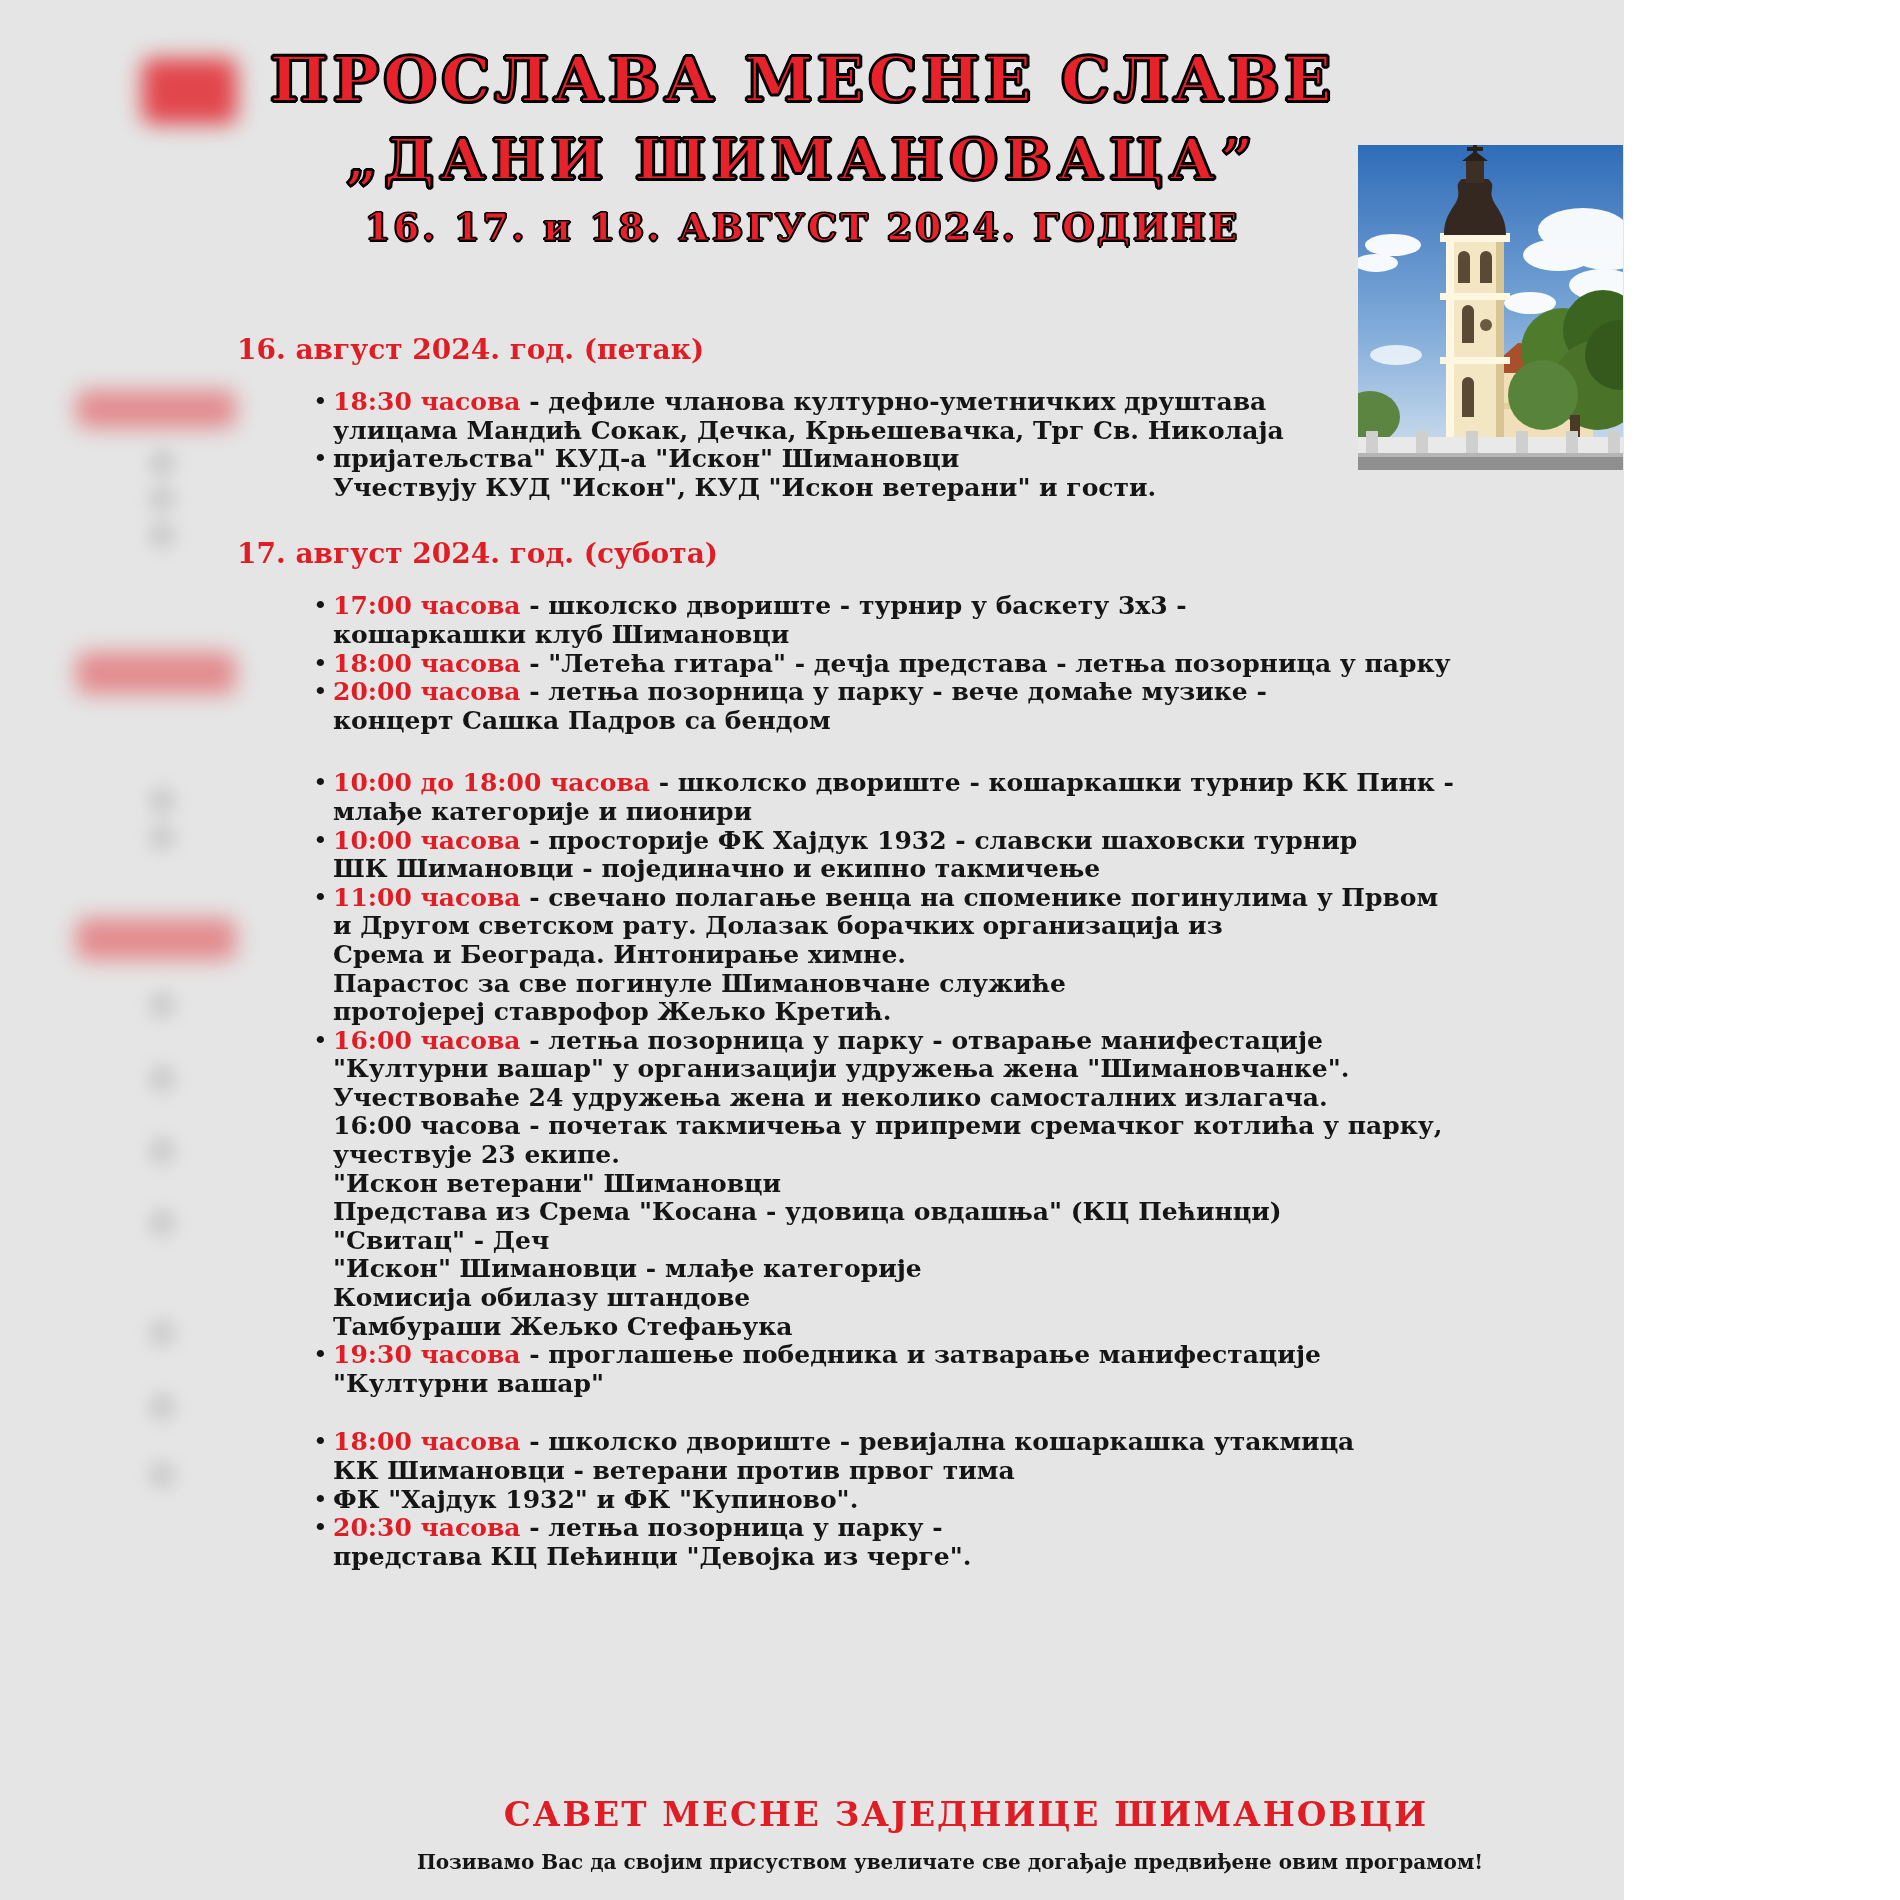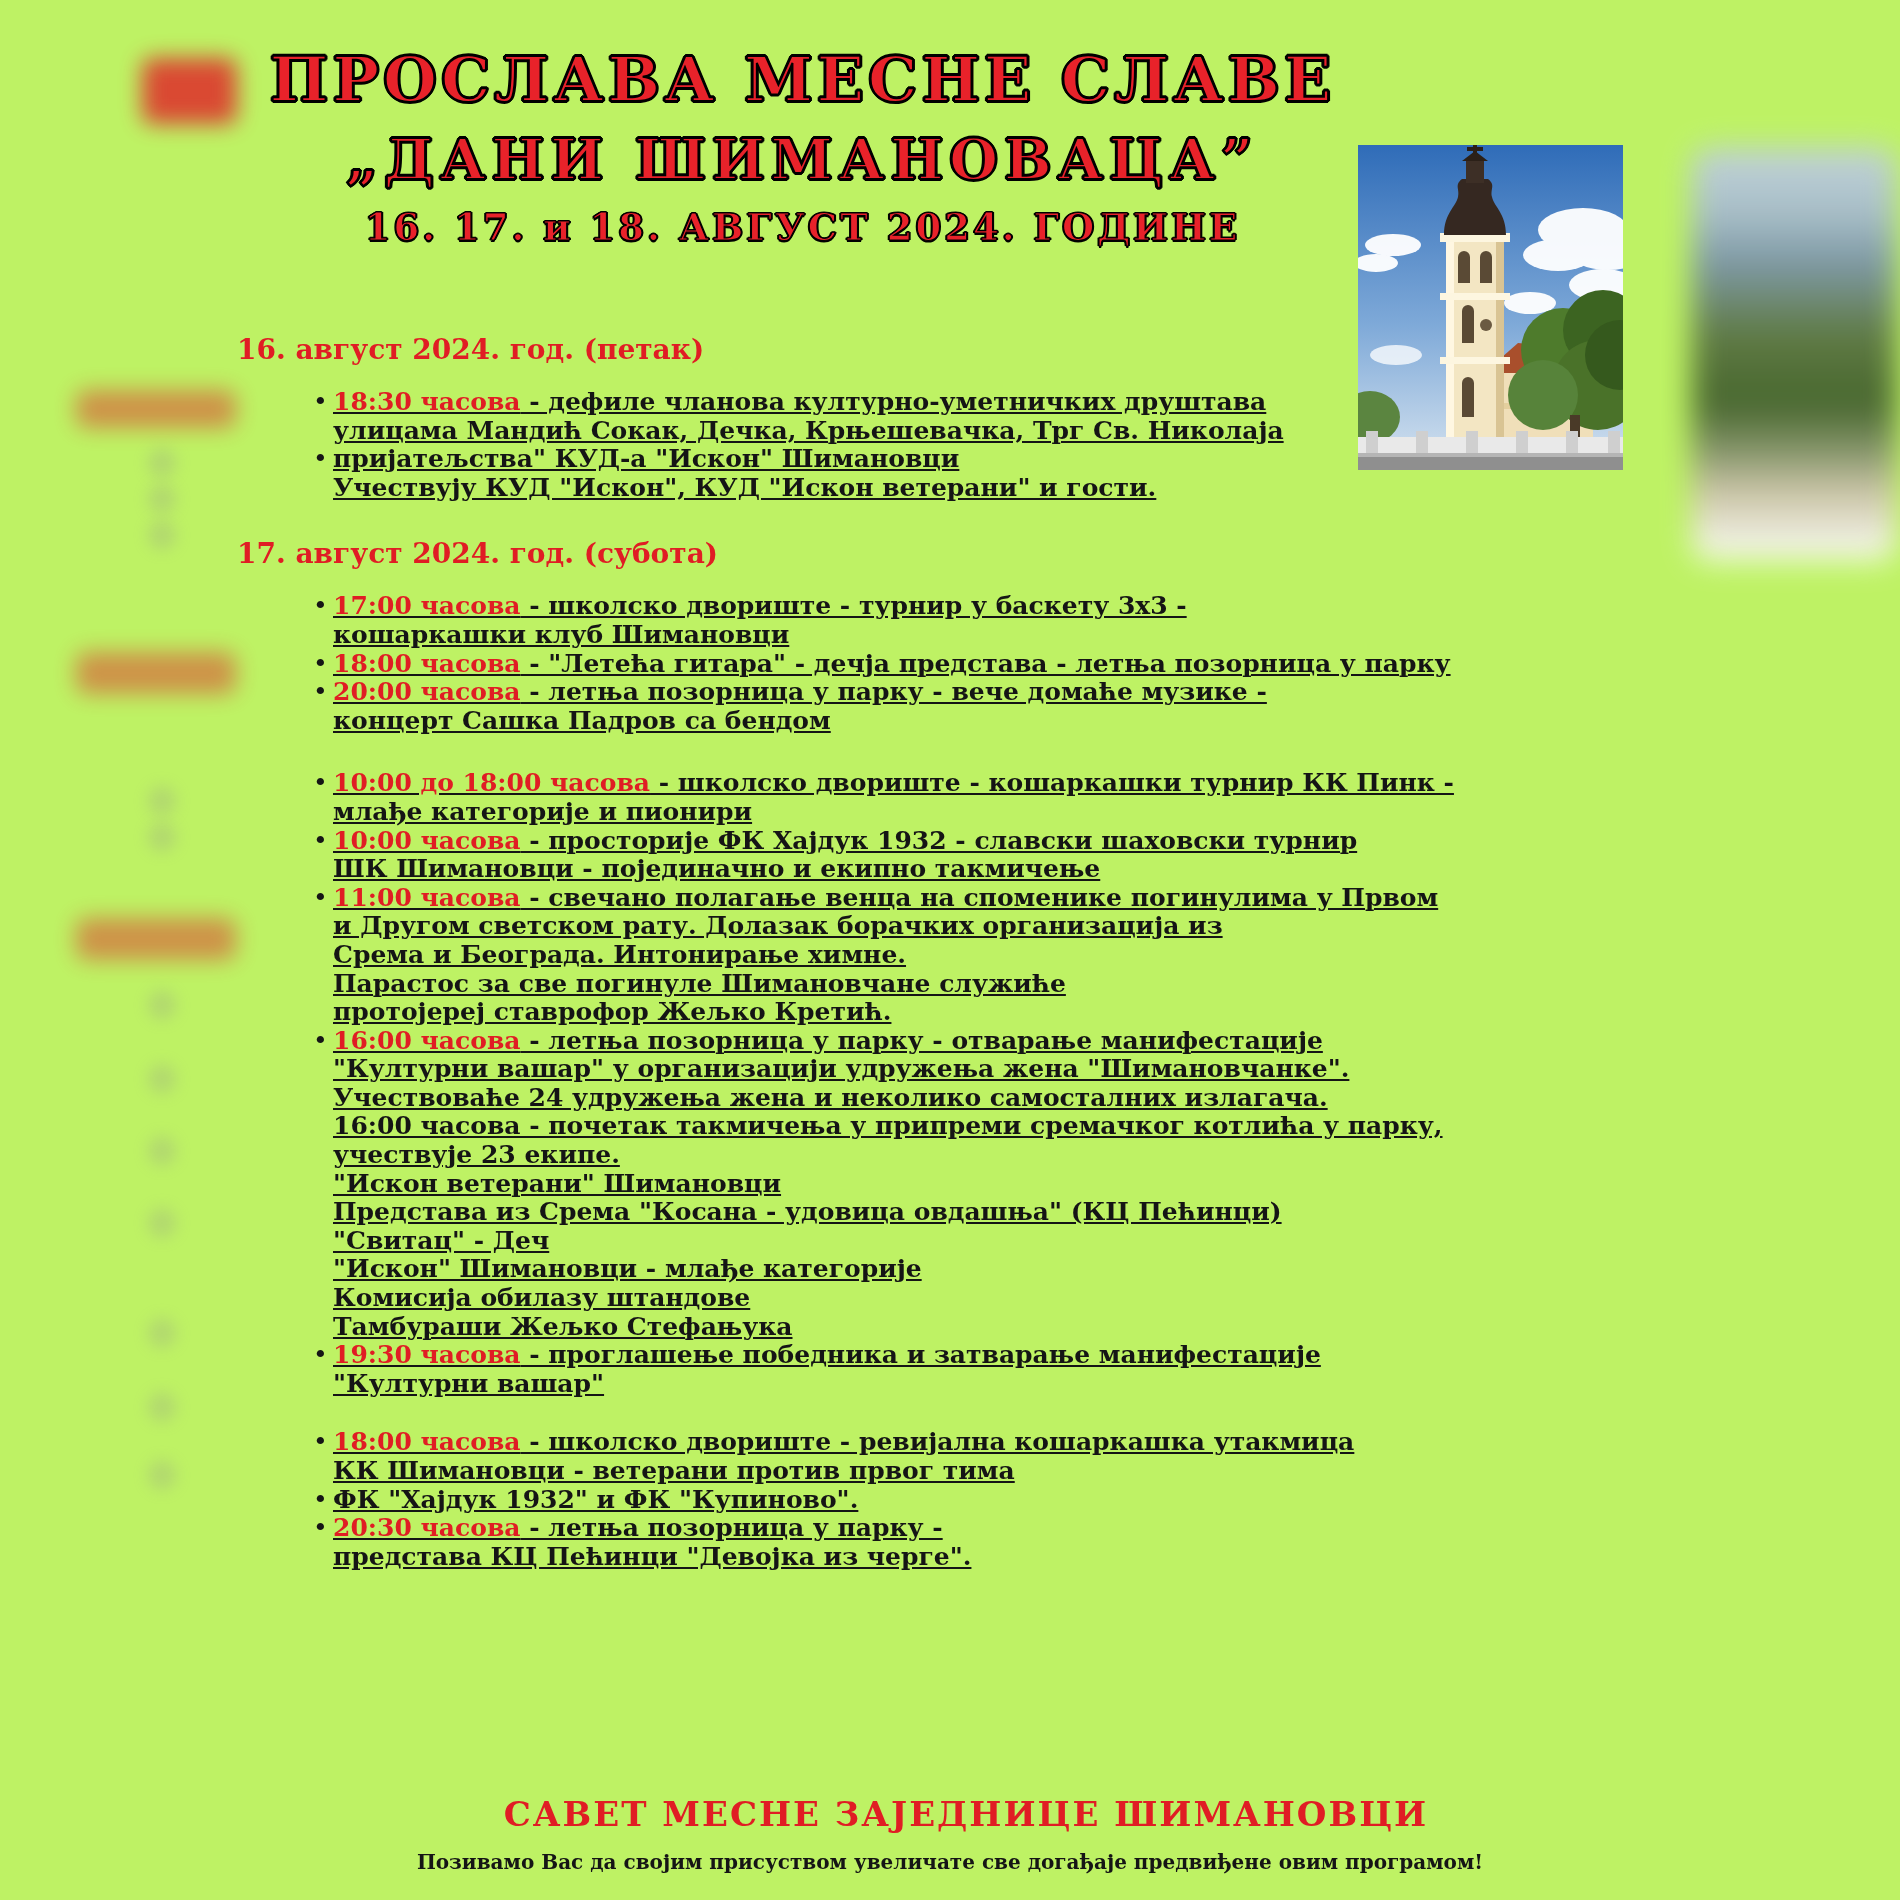--- a/index.html
+++ b/index.html
@@ -1,17 +1,17 @@
 <!DOCTYPE html>
 <html><head>
 <meta charset="utf-8">
 <style>
   html,body{margin:0;padding:0;background:#ffffff;}
   .canvas{
-    position:relative;width:1900px;height:1900px;background:#bef264;
+    position:relative;width:1624px;height:1900px;background:#e5e5e5;
     overflow:hidden;font-family:"DejaVu Serif", serif;
   }
   
   .blur-red{position:absolute;background:#e11f26;filter:blur(11px);border-radius:10px;}
   .blur-gray{position:absolute;background:#8f8f8f;filter:blur(8px);border-radius:50%;opacity:.26;}
   .right-strip{
     position:absolute;left:1692px;top:148px;width:204px;height:412px;border-radius:18px;
     background:linear-gradient(180deg,#c3d2e0 0%,#a7bccd 16%,#7b94a8 28%,#5a7442 46%,#42602c 62%,#7a8a63 72%,#cfc5ae 84%,#ffffff 100%);
     filter:blur(15px);opacity:.95;
   }
@@ -35,21 +35,21 @@
   
   .program{position:absolute;left:237px;top:332px;width:1300px;color:#151515;}
   .sec-header{
     color:#e01d24;font-weight:700;font-size:28px;line-height:36px;margin-bottom:20px;
   }
   .section{margin-bottom:34px;}
   .items{padding-left:96px;}
   .item{position:relative;}
   .item.gap{margin-top:30px;}
   .item::before{content:"•";position:absolute;left:-20px;top:0;font-size:25px;line-height:28.6px;color:#151515;}
-  .line{font-size:25px;line-height:28.6px;font-weight:700;white-space:nowrap;text-decoration:underline;}
+  .line{font-size:25px;line-height:28.6px;font-weight:700;white-space:nowrap;}
   .line .time{color:#e01d24;}
   .line.u{text-decoration:underline;text-decoration-thickness:2px;text-underline-offset:4px;}
   
   .invitation{
     position:absolute;left:0;top:1845px;width:1900px;text-align:center;
     color:#151515;font-weight:700;font-size:20px;line-height:34px;
   }
   .footer{
     position:absolute;left:16px;top:1793px;width:1900px;text-align:center;
     color:#e01d24;font-weight:700;font-size:34px;line-height:42px;letter-spacing:2px;

